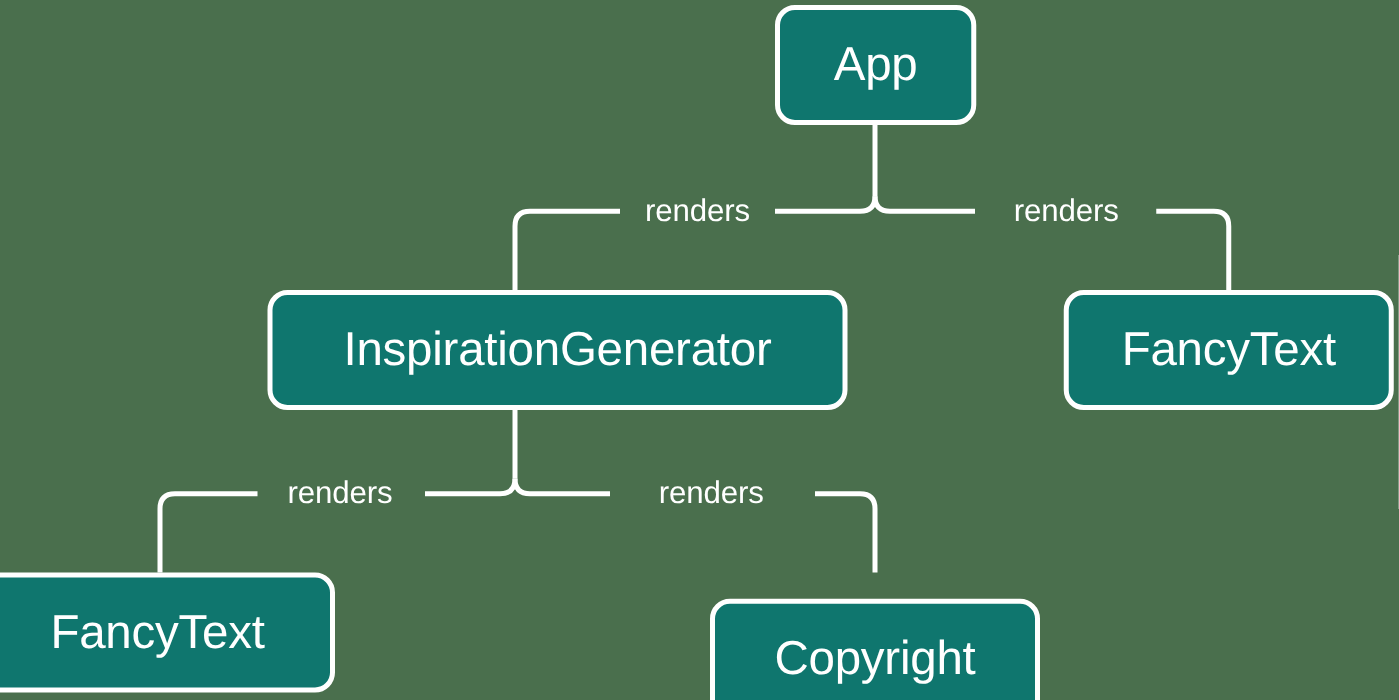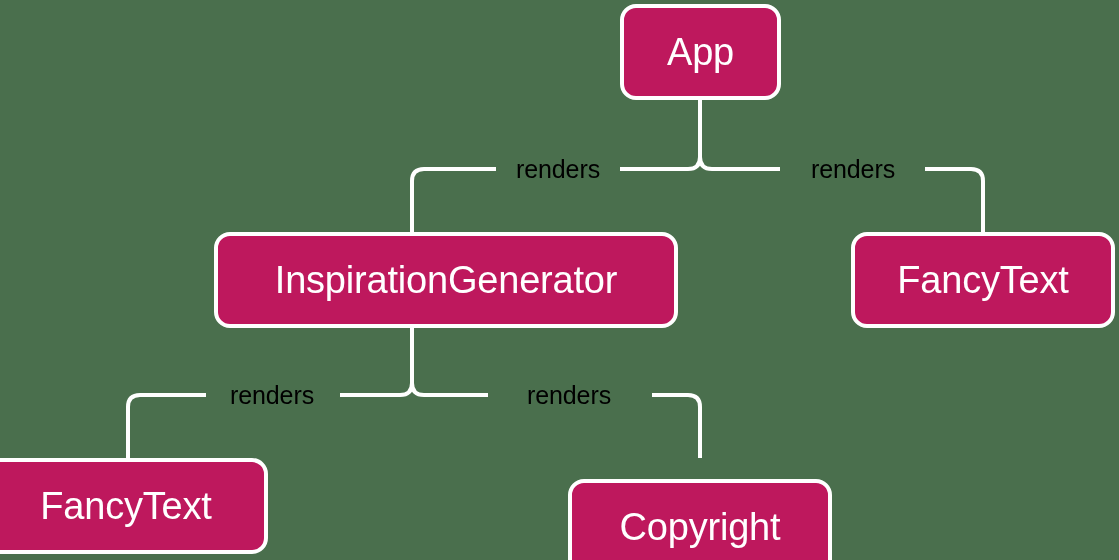--- a/index.html
+++ b/index.html
@@ -21,36 +21,36 @@
   #connectors {
     position: absolute;
     top: 0;
     left: 0;
     width: 1119px;
     height: 560px;
   }
   .node {
     position: absolute;
     box-sizing: border-box;
-    background: #be185d;
+    background: #0f766e;
     border: 4px solid #ffffff;
     border-radius: 16px;
     color: #ffffff;
     display: flex;
     align-items: center;
     justify-content: center;
     font-family: "Liberation Sans", sans-serif;
     font-size: 38px;
     font-weight: 400;
     letter-spacing: -0.2px;
     white-space: nowrap;
   }
   .edge-label {
     position: absolute;
-    color: #000000;
+    color: #ffffff;
     font-family: "Liberation Sans", sans-serif;
     font-size: 25px;
     font-weight: 500;
     letter-spacing: -0.1px;
     white-space: nowrap;
     transform: translate(-50%, -50%);
   }
 </style>
 </head>
 <body>

